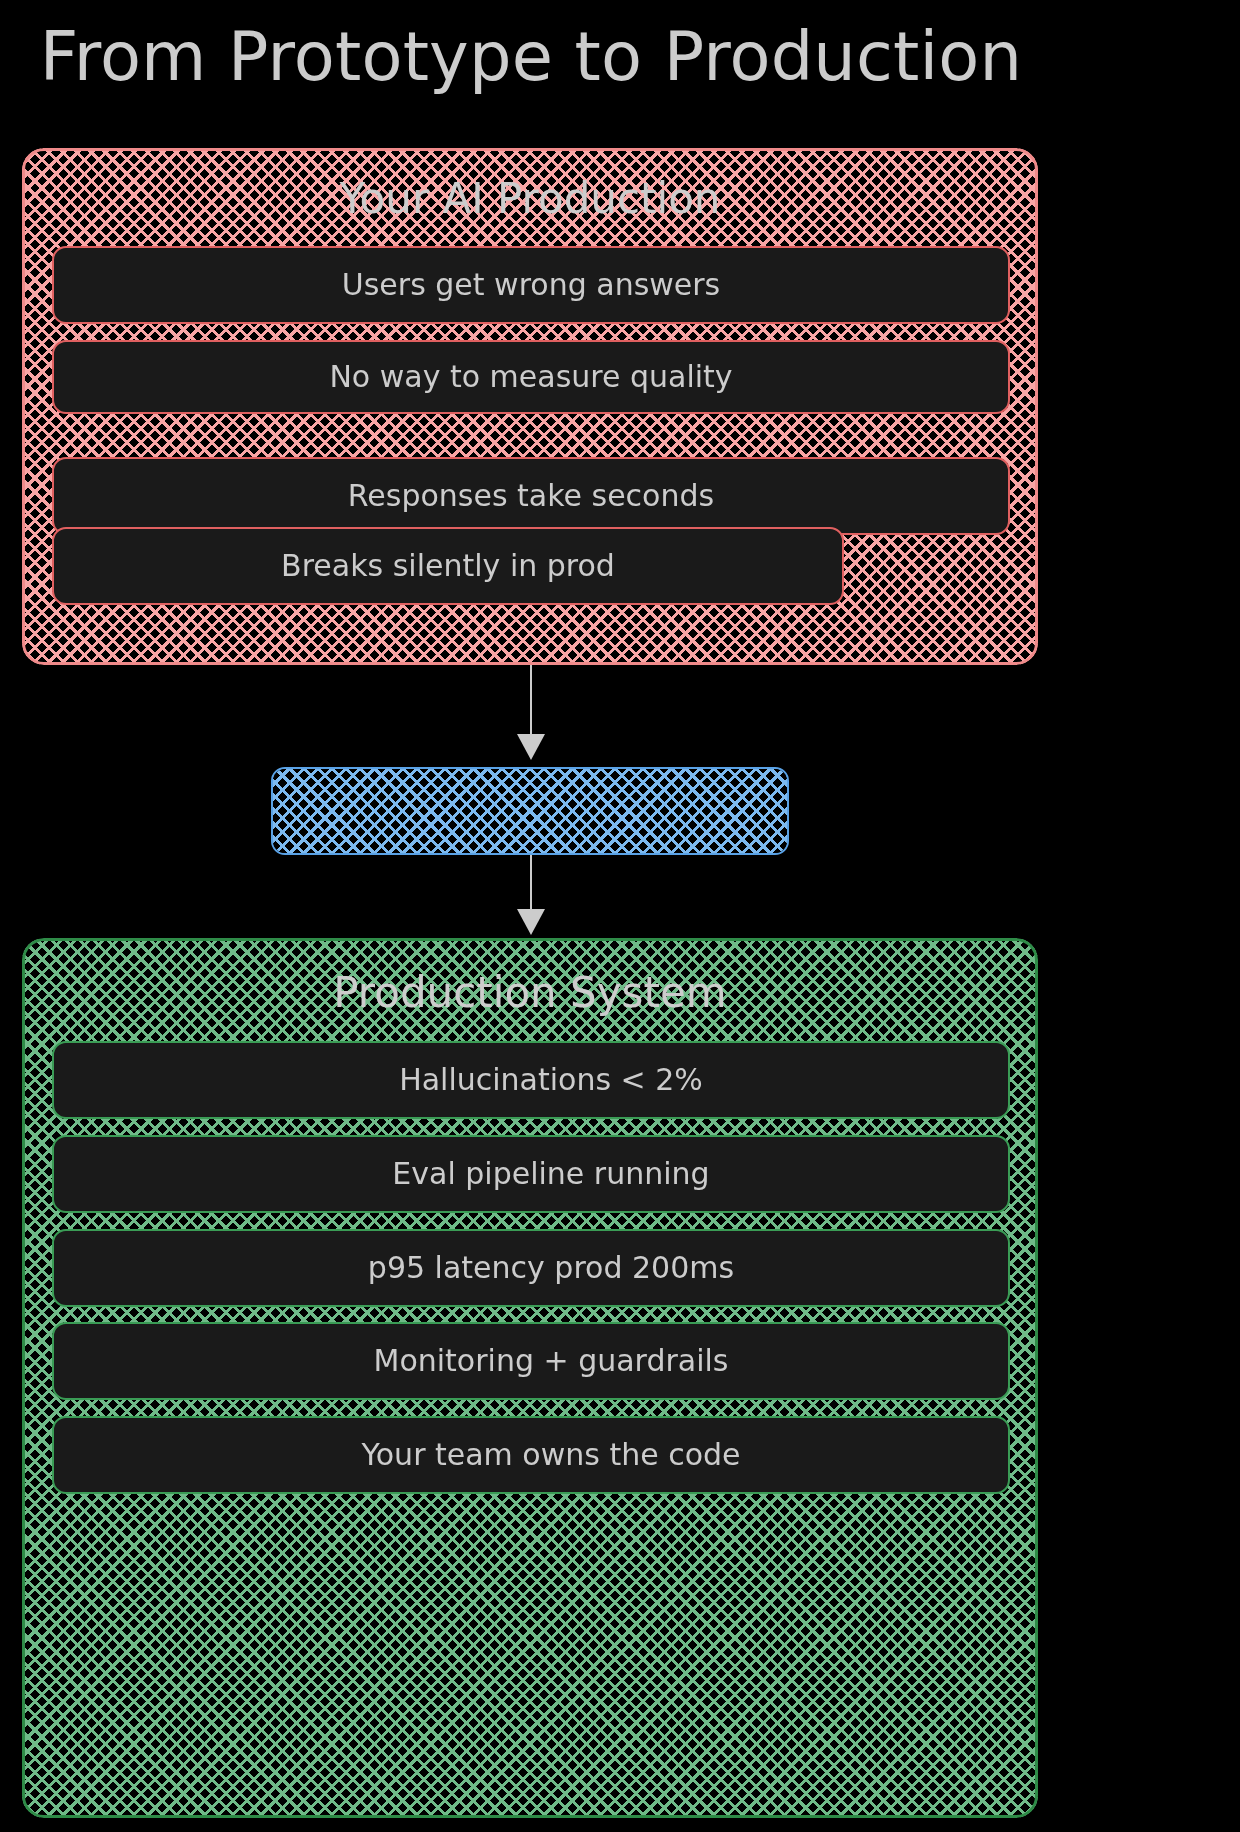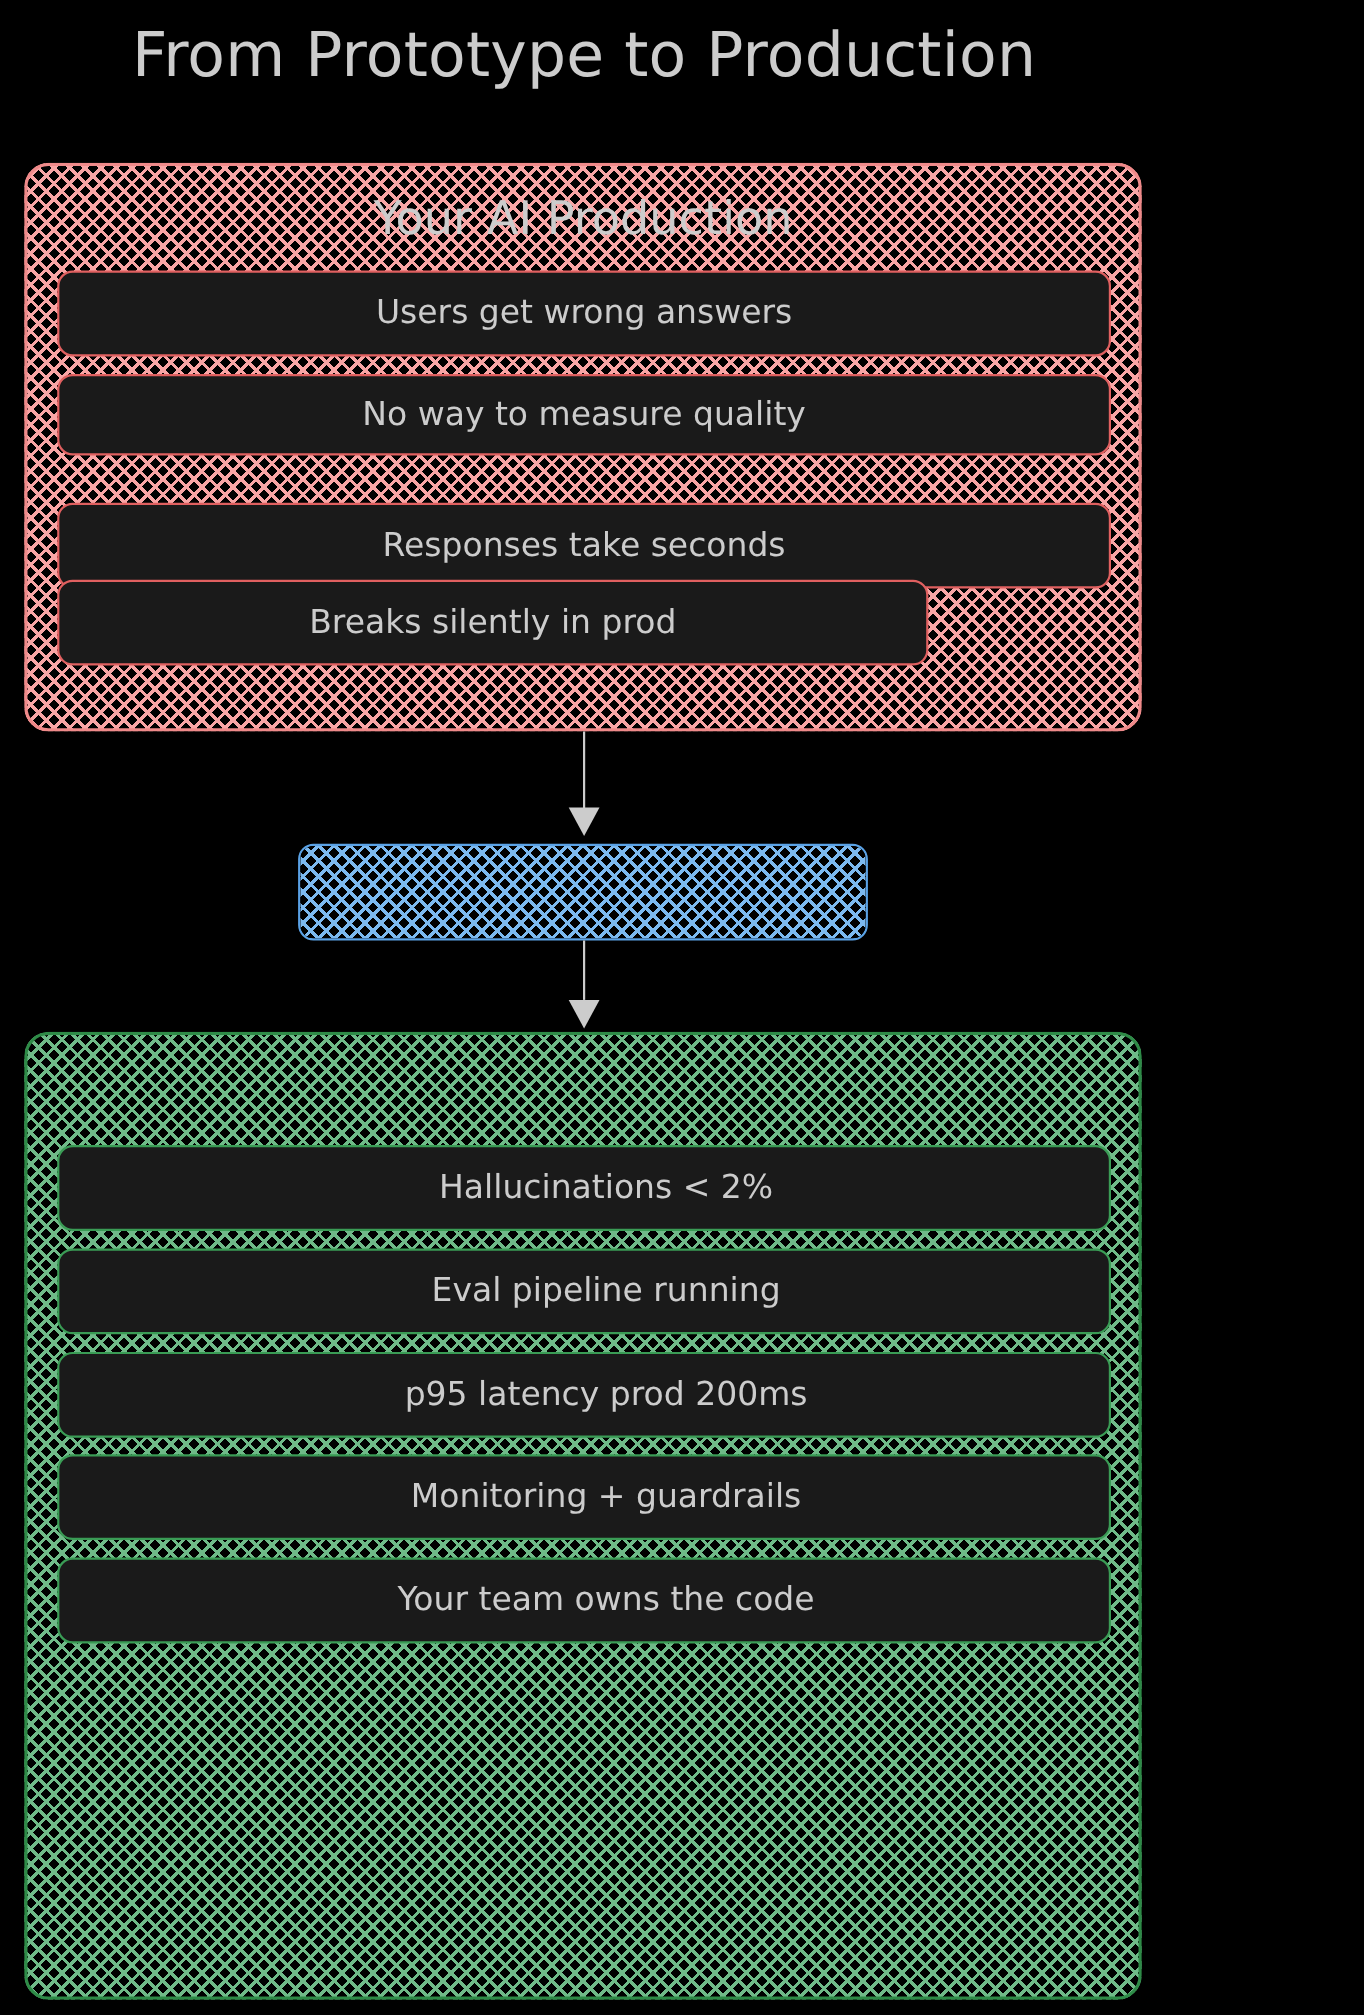--- a/index.html
+++ b/index.html
@@ -22,21 +22,21 @@
     height: 1832px;
   }
 
   
   .diagram-title {
     position: absolute;
     left: 0;
     top: 18px;
     width: 1062px;
     text-align: center;
-    font-size: 56px;
+    font-size: 67px;
     font-weight: 400;
     color: #cccccc;
     letter-spacing: 0.2px;
     white-space: nowrap;
   }
 
   
   .cluster {
     position: absolute;
     box-sizing: border-box;
@@ -210,20 +210,21 @@
 
   <div class="arrow" style="left:506px; top:855px; width:50px; height:80px;">
     <div class="shaft" style="height:54px;"></div>
     <div class="head"></div>
   </div>
 
   <div class="cluster" style="left:22px; top:938px; width:1016px; height:880px;">
     <div class="hatch hatch-green"></div>
     <div class="frame frame-green"></div>
   </div>
+  <div class="cluster-label" style="left:22px; top:968px; width:1016px;">Production System</div>
 
   <div class="node node-green" style="left:52px; top:1041px; width:958px; height:78px;">
     <span class="node-label">Hallucinations &lt; 2%</span>
   </div>
 
   <div class="node node-green" style="left:52px; top:1135px; width:958px; height:78px;">
     <span class="node-label">Eval pipeline running</span>
   </div>
 
   <div class="node node-green" style="left:52px; top:1229px; width:958px; height:78px;">

